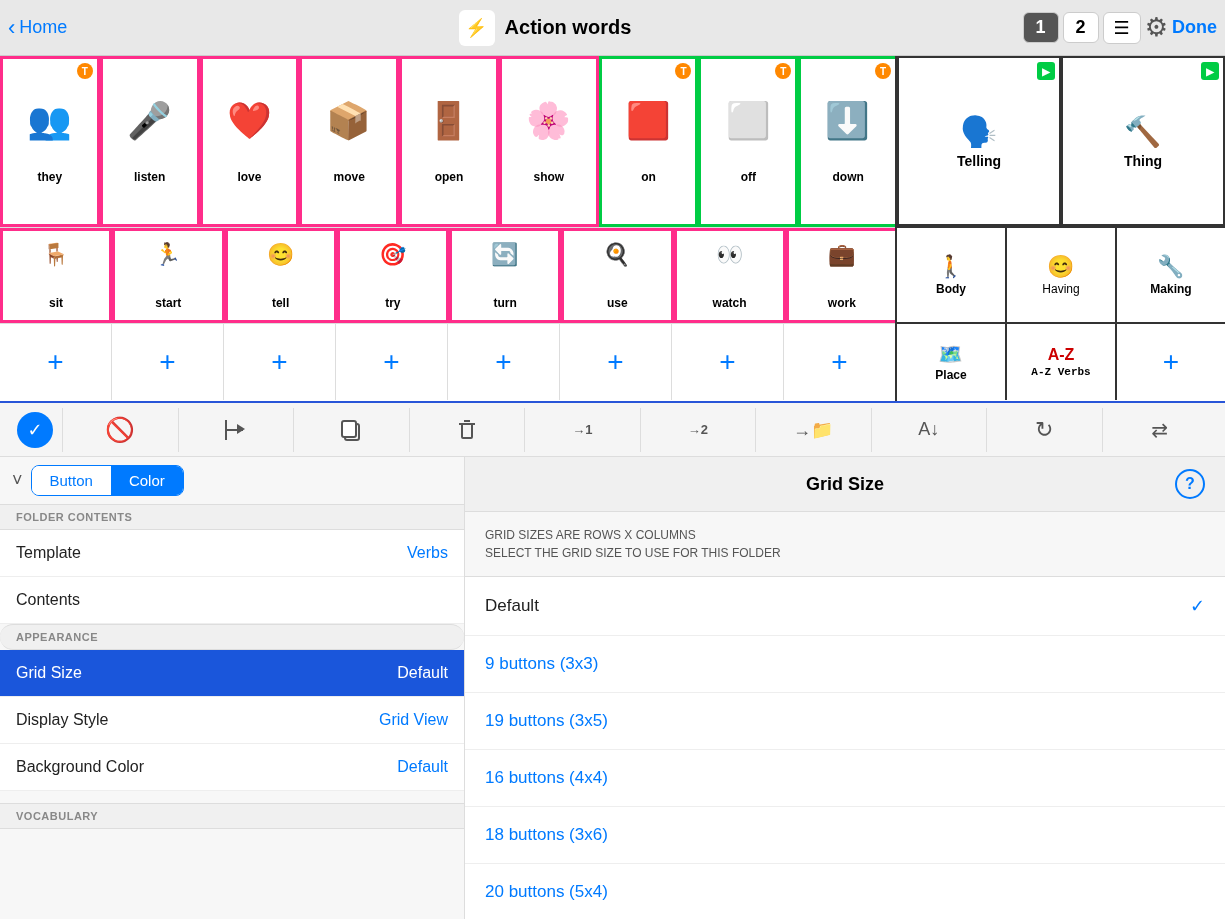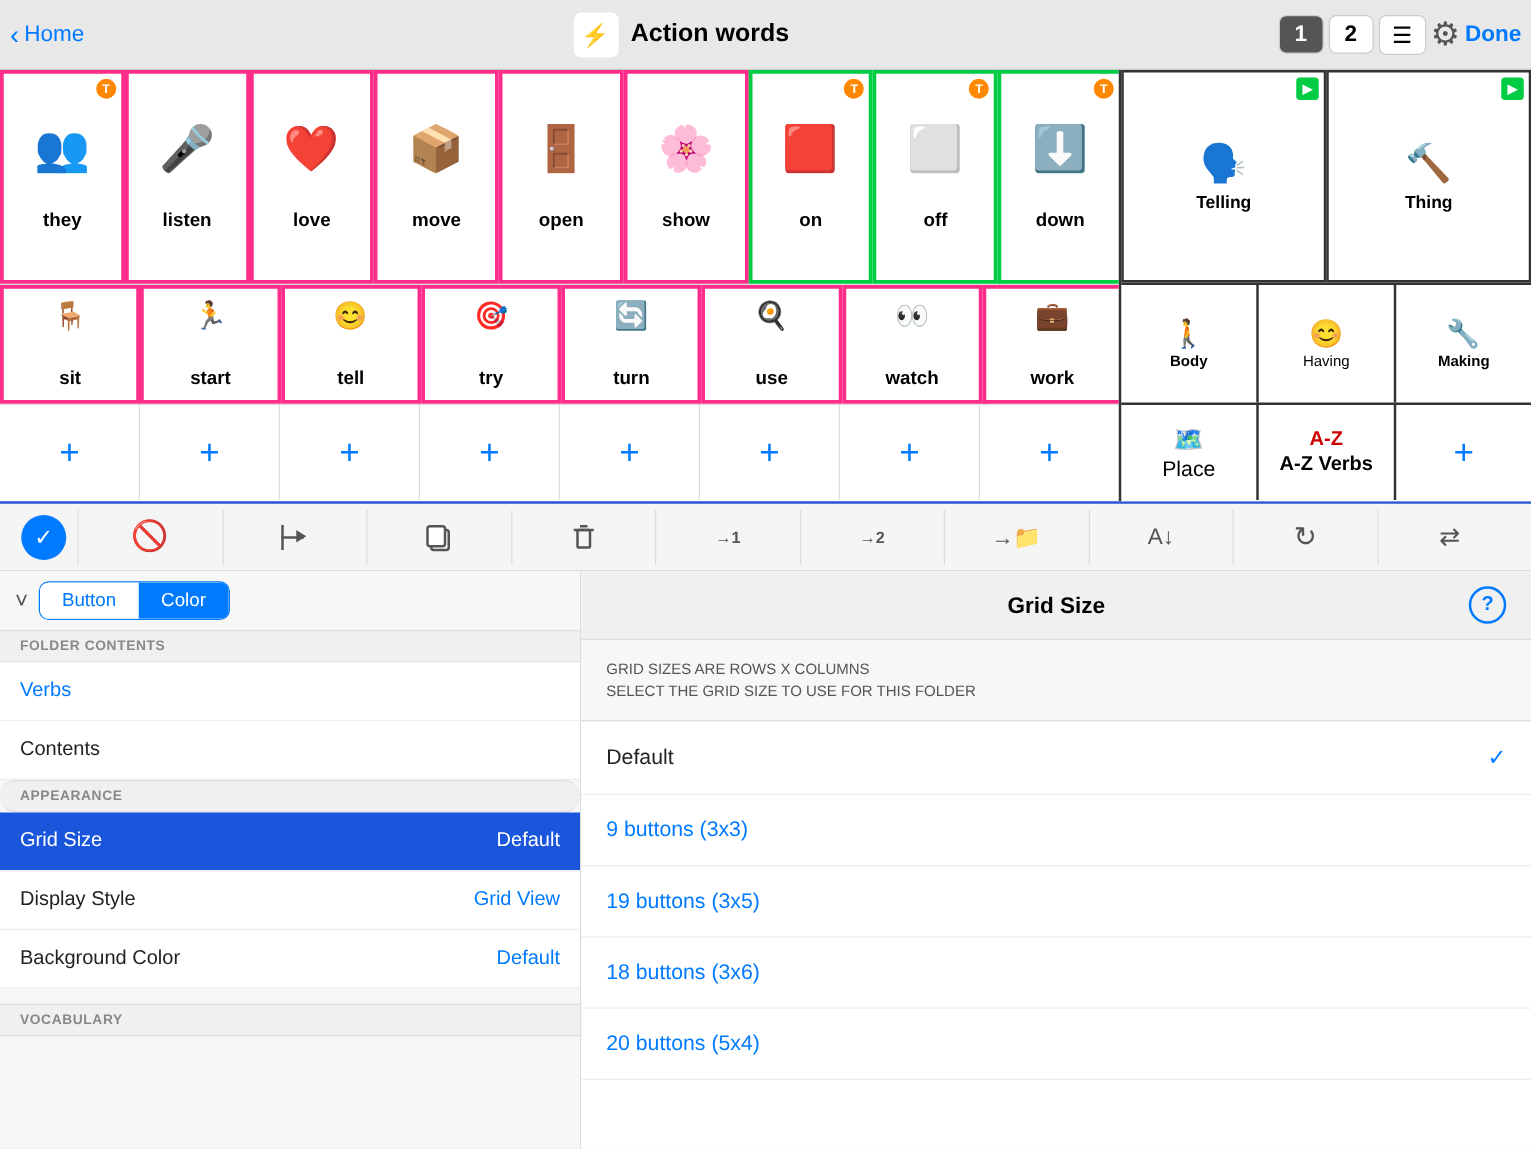--- a/index.html
+++ b/index.html
@@ -23,21 +23,21 @@
     .done-btn { background: none; border: none; font-size: 18px; font-weight: 600; color: #007aff; cursor: pointer; }
 
     
     .grid-area { background: white; display: flex; height: 345px; }
     .grid-main { flex: 1; display: flex; flex-direction: column; }
     .grid-row { display: flex; height: 172px; border-bottom: 1px solid #ddd; }
     .grid-row:last-child { height: 96px; }
     .grid-cell { border-right: 1px solid #ddd; flex: 1; display: flex; flex-direction: column; align-items: center; justify-content: center; cursor: pointer; position: relative; font-size: 12px; font-weight: 600; }
     .grid-cell:last-child { border-right: none; }
     .cell-img { font-size: 36px; margin-bottom: 4px; }
-    .cell-label { font-size: 15px; font-weight: 700; margin-top: 24px; }
+    .cell-label { font-size: 12px; font-weight: 700; margin-top: 24px; }
 
     
     .border-pink { border: 3px solid #ff2d8a; }
     .border-green { border: 3px solid #00cc44; }
 
     .cell-plus { color: #007aff; font-size: 28px; font-weight: 300; }
 
     
     .tag-t { position: absolute; top: 4px; right: 4px; background: #ff8800; color: white; border-radius: 50%; width: 16px; height: 16px; font-size: 10px; display: flex; align-items: center; justify-content: center; font-weight: 700; }
 
@@ -240,25 +240,25 @@
       </div>
       <div style="flex:1; display:flex;flex-direction:column;align-items:center;justify-content:center;cursor:pointer;">
         <div style="font-size:22px;margin-bottom:2px;">🔧</div>
         <div style="font-size:12px;font-weight:700;">Making</div>
       </div>
     </div>
 
     <div style="display:flex; height:76px;">
       <div style="flex:1; border-right:2px solid #333; display:flex;flex-direction:column;align-items:center;justify-content:center;cursor:pointer;">
         <div style="font-size:20px;margin-bottom:2px;">🗺️</div>
-        <div style="font-size:17px;font-weight:400;">Place</div>
+        <div style="font-size:12px;font-weight:700;">Place</div>
       </div>
       <div style="flex:1; border-right:2px solid #333; display:flex;flex-direction:column;align-items:center;justify-content:center;cursor:pointer;">
         <div style="font-size:16px;font-weight:900;color:#cc0000;margin-bottom:2px;">A-Z</div>
-        <div style="font-size:16px;font-weight:700;">A-Z Verbs</div>
+        <div style="font-size:11px;font-weight:700;font-family:Liberation Mono, monospace;">A-Z Verbs</div>
       </div>
       <div style="flex:1; display:flex;flex-direction:column;align-items:center;justify-content:center;cursor:pointer;">
         <span class="cell-plus">+</span>
       </div>
     </div>
   </div>
 </div>
 
 <div class="toolbar">
   <div class="toolbar-btn" style="flex:0 0 55px;">
@@ -300,20 +300,21 @@
       <span class="chevron-down">˅</span>
       <div class="toggle-btn-group">
         <button class="toggle-btn">Button</button>
         <button class="toggle-btn selected">Color</button>
       </div>
     </div>
 
     <div class="section-header">FOLDER CONTENTS</div>
 
     <div class="panel-row">
+      <span class="panel-row-label">Template</span>
       <span class="panel-row-value">Verbs</span>
     </div>
     <div class="panel-row">
       <span class="panel-row-label">Contents</span>
     </div>
 
     <div class="section-header" style="margin-top:0;border-radius:13px;">APPEARANCE</div>
 
     <div class="panel-row active">
       <span class="panel-row-label active">Grid Size</span>
@@ -348,20 +349,23 @@
         <span class="grid-size-item-label black">Default</span>
         <span class="check-mark">✓</span>
       </div>
       <div class="grid-size-item">
         <span class="grid-size-item-label">9 buttons (3x3)</span>
       </div>
       <div class="grid-size-item">
         <span class="grid-size-item-label">19 buttons (3x5)</span>
       </div>
       <div class="grid-size-item">
+        <span class="grid-size-item-label">16 buttons (4x4)</span>
+      </div>
+      <div class="grid-size-item">
         <span class="grid-size-item-label">18 buttons (3x6)</span>
       </div>
       <div class="grid-size-item">
         <span class="grid-size-item-label">20 buttons (5x4)</span>
       </div>
 
     </div>
   </div>
 </div>
 

